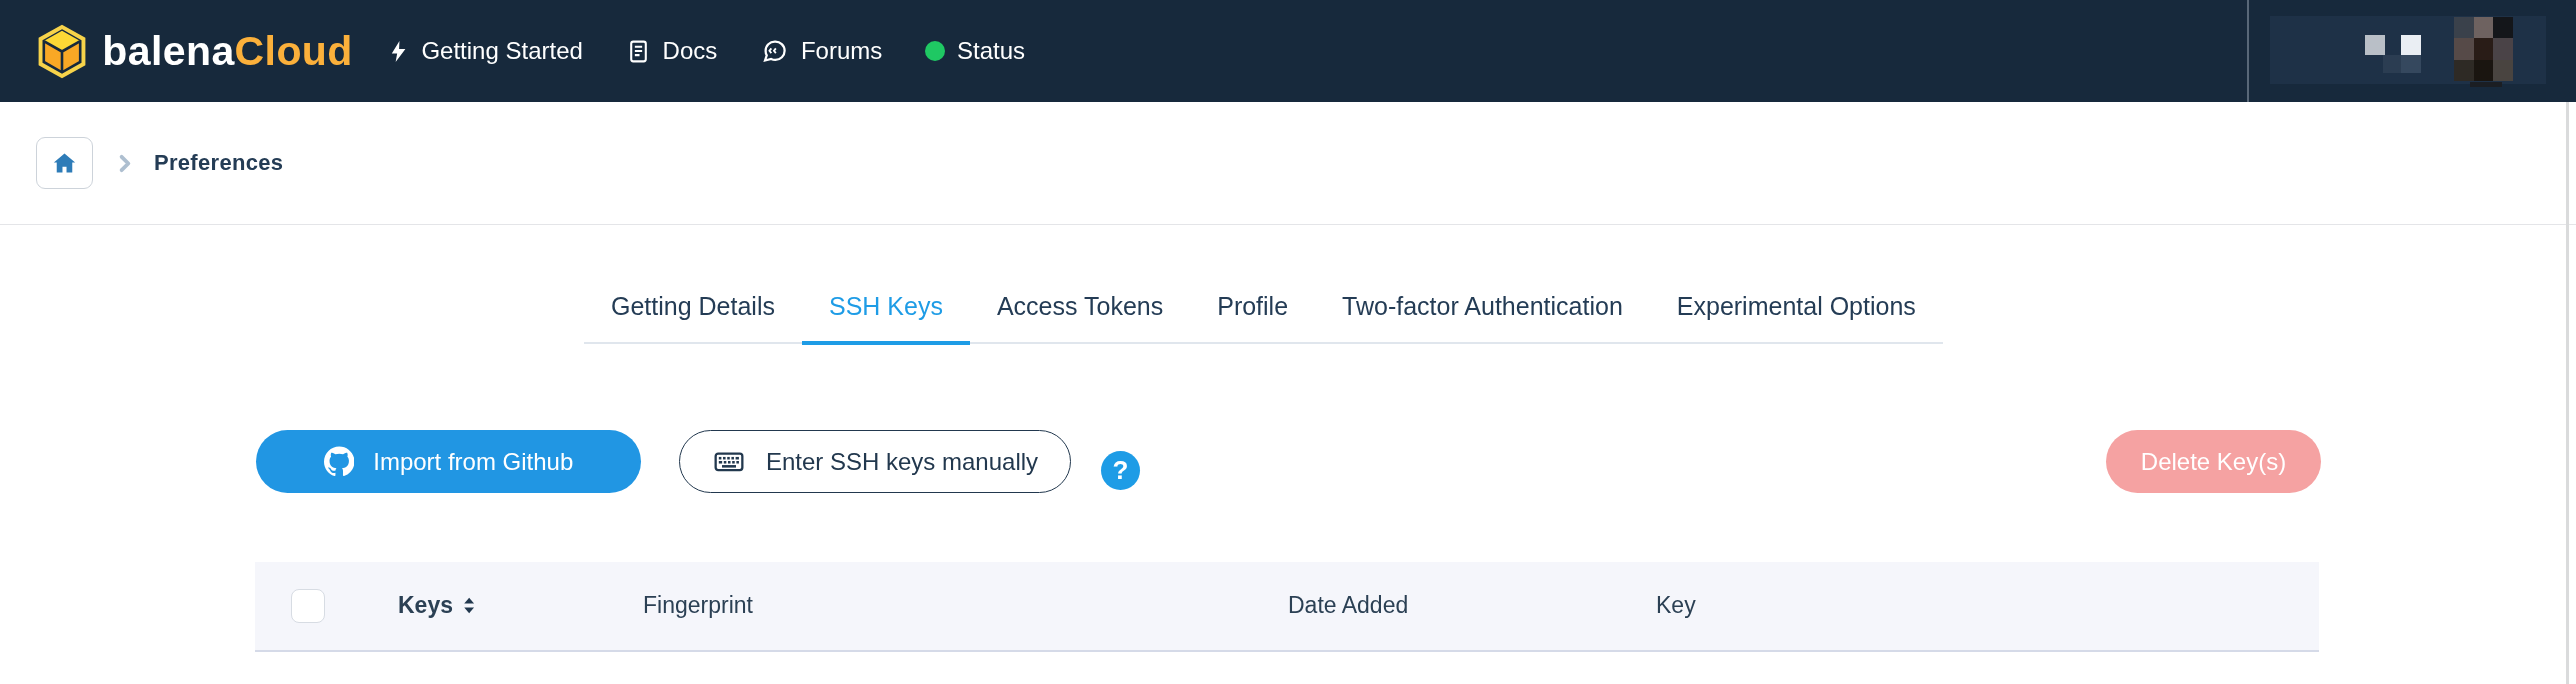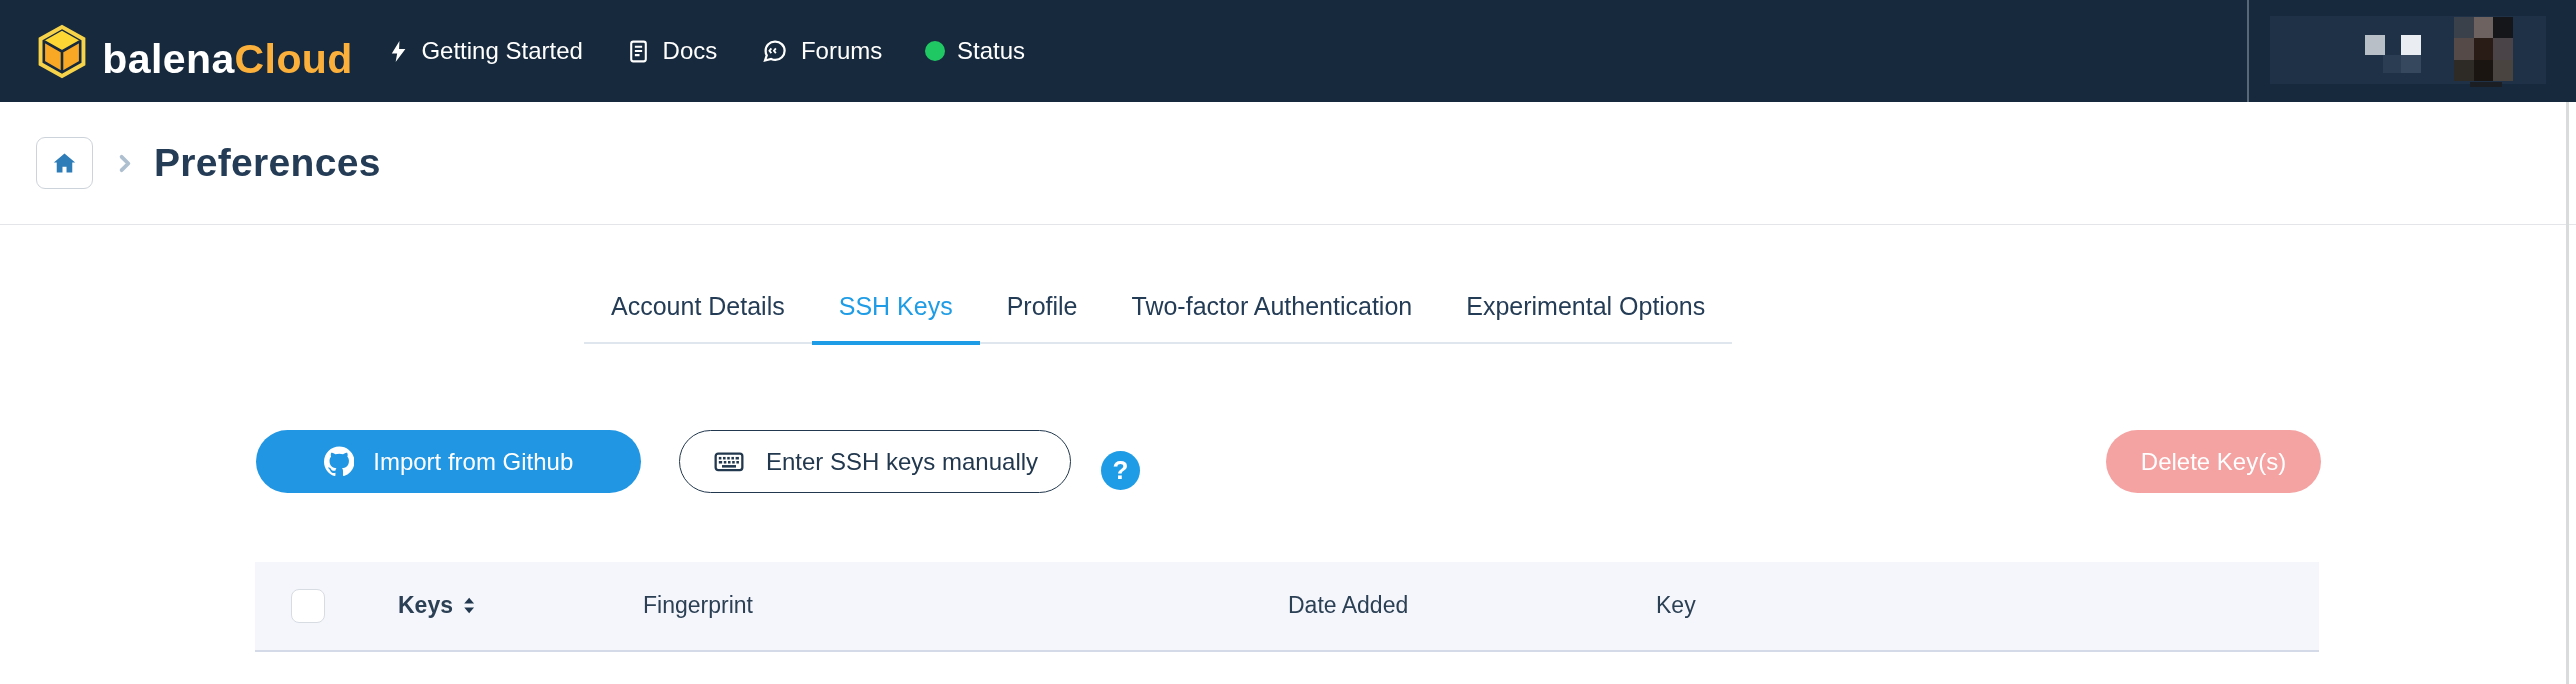--- a/index.html
+++ b/index.html
@@ -8,21 +8,21 @@
     font-family:"Liberation Sans","DejaVu Sans",sans-serif;
     background:#ffffff; overflow:hidden; position:relative;
   }
   .page { position:relative; width:2576px; height:685px; background:#fff; }
 
   
   .navbar {
     position:absolute; left:0; top:0; width:2576px; height:102px;
     background:#17293c; display:flex; align-items:center;
   }
-  .brand { display:flex; align-items:flex-end; margin-left:36px; gap:14.3px; cursor:pointer; }
+  .brand { display:flex; align-items:center; margin-left:36px; gap:14.3px; cursor:pointer; }
   .brand-text { font-size:41px; font-weight:700; letter-spacing:0.4px; line-height:1; }
   .brand-text .b-name { color:#ffffff; }
   .brand-text .b-suffix { color:#fbb03b; }
   .nav-links { display:flex; align-items:flex-start; margin-left:34px; }
   .nav-item {
     display:flex; align-items:center; gap:11.7px; color:#ffffff;
     font-size:24px; font-weight:500; margin-right:43px; cursor:pointer; white-space:nowrap;
   }
   .status-dot { width:20px; height:20px; border-radius:50%; background:#1fc863; }
   .nav-divider { position:absolute; left:2247px; top:0; width:1.8px; height:102px; background:rgba(170,182,196,.45); }
@@ -33,21 +33,21 @@
   .crumb-bar {
     position:absolute; left:0; top:102px; width:2576px; height:123px;
     background:#ffffff; border-bottom:1.8px solid #e4e5e8;
     display:flex; align-items:center; padding-left:36px;
   }
   .home-btn {
     width:57px; height:52px; border:1.8px solid #cdd3da; border-radius:9px;
     background:#fff; display:flex; align-items:center; justify-content:center; cursor:pointer;
   }
   .crumb-chevron { margin:0 18px 0 20px; display:flex; align-items:center; }
-  .crumb-title { font-size:39px; font-weight:700; color:#243c55; letter-spacing:0.3px; }
+  .crumb-title { font-size:22px; font-weight:700; color:#243c55; letter-spacing:0.3px; }
 
   
   .tabbar {
     position:absolute; left:584px; top:287px;
     display:flex; border-bottom:2.7px solid #e0e6ed;
   }
   .tab {
     font-size:25px; color:#243c55; padding:5.4px 27px 20px 27px;
     border-bottom:4.5px solid transparent; margin-bottom:-3.6px;
     cursor:pointer; white-space:nowrap;
@@ -166,22 +166,23 @@
     </div>
     <span class="crumb-chevron">
       <svg width="23" height="27" viewBox="0 0 24 24" fill="none" stroke="#aebfd0" stroke-width="4" stroke-linecap="round" stroke-linejoin="round">
         <polyline points="9,5 16,12 9,19"></polyline>
       </svg>
     </span>
     <span class="crumb-title">Preferences</span>
   </div>
 
   <div class="tabbar">
-    <div class="tab">Account Details</div>
+    <div class="tab">Getting Details</div>
     <div class="tab active">SSH Keys</div>
+    <div class="tab">Access Tokens</div>
     <div class="tab">Profile</div>
     <div class="tab">Two-factor Authentication</div>
     <div class="tab">Experimental Options</div>
   </div>
 
   <button class="btn btn-github">
     <span style="display:flex;">
       <svg width="30.5" height="30.5" viewBox="0 0 24 24">
         <path fill="#ffffff" d="M12 .297c-6.63 0-12 5.373-12 12 0 5.303 3.438 9.8 8.205 11.385.6.113.82-.258.82-.577 0-.285-.01-1.04-.015-2.04-3.338.724-4.042-1.61-4.042-1.61C4.422 18.07 3.633 17.7 3.633 17.7c-1.087-.744.084-.729.084-.729 1.205.084 1.838 1.236 1.838 1.236 1.07 1.835 2.809 1.305 3.495.998.108-.776.417-1.305.76-1.605-2.665-.3-5.466-1.332-5.466-5.93 0-1.31.465-2.38 1.235-3.22-.135-.303-.54-1.523.105-3.176 0 0 1.005-.322 3.3 1.23.96-.267 1.98-.399 3-.405 1.02.006 2.04.138 3 .405 2.28-1.552 3.285-1.23 3.285-1.23.645 1.653.24 2.873.12 3.176.765.84 1.23 1.91 1.23 3.22 0 4.61-2.805 5.625-5.475 5.92.42.36.81 1.096.81 2.22 0 1.606-.015 2.896-.015 3.286 0 .315.21.69.825.57C20.565 22.092 24 17.592 24 12.297c0-6.627-5.373-12-12-12"></path>
       </svg>

